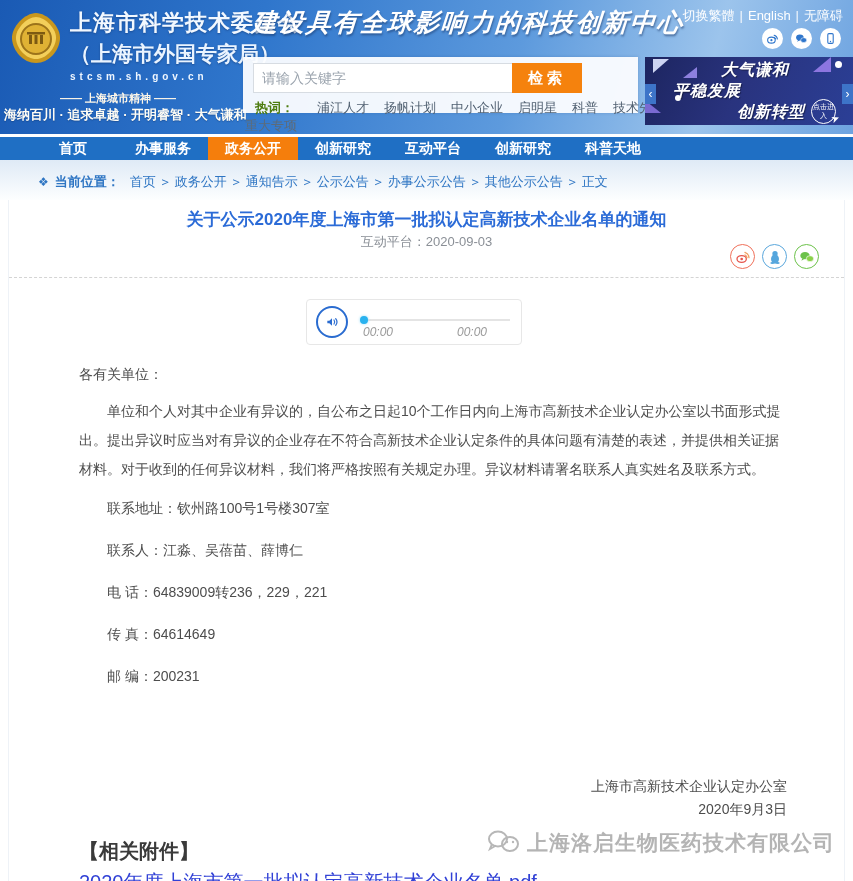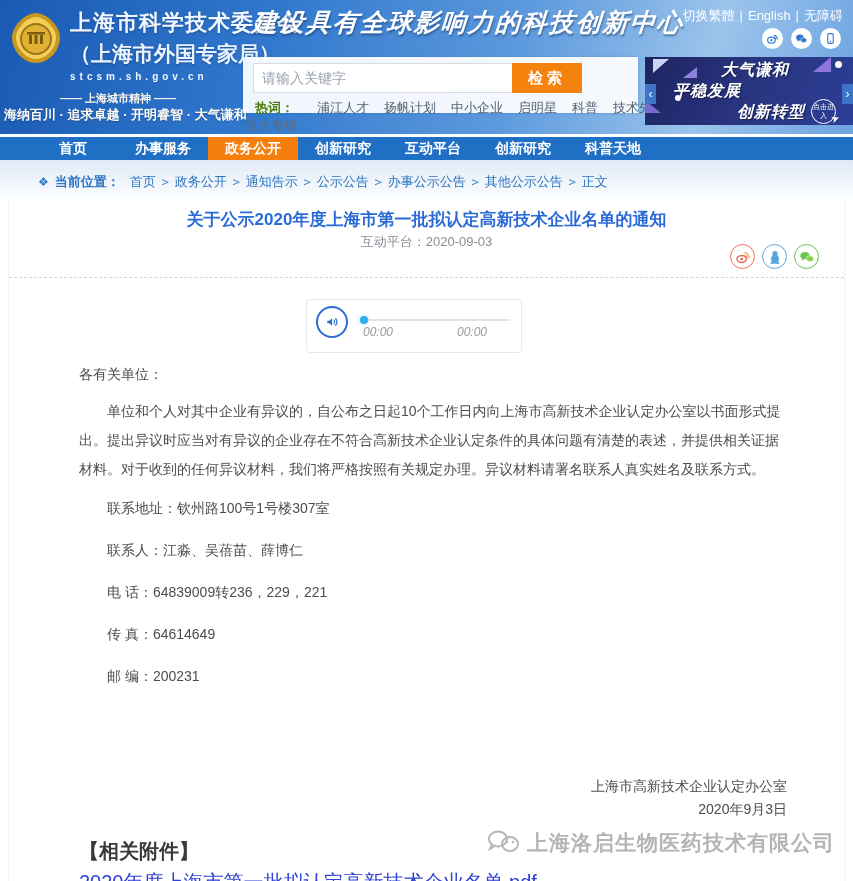--- a/index.html
+++ b/index.html
@@ -94,21 +94,21 @@
     color:#8a8f96; }
   .share-row { position:absolute; right:25px; top:44px; display:flex; gap:7px; }
   .share-circle { width:25px; height:25px; border-radius:50%; background:#fff; display:flex;
     align-items:center; justify-content:center; cursor:pointer; }
   .share-weibo { border:1px solid #f0705a; } .share-qq { border:1px solid #5aa7dc; }
   .share-wechat { border:1px solid #6cc24a; }
   .share-circle svg { width:16px; height:16px; }
   .dash-sep { position:absolute; left:0; top:77px; width:100%; border-top:1px dashed #d4d4d4; }
 
   
-  .audio { position:absolute; left:297px; top:99px; width:216px; height:54px; background:#fff;
+  .audio { position:absolute; left:297px; top:99px; width:216px; height:46px; background:#fff;
     border:1px solid #e7e7e7; border-radius:4px; }
   .audio-speaker { position:absolute; left:9px; top:6px; width:32px; height:32px; border:2px solid #2a6cd0;
     border-radius:50%; display:flex; align-items:center; justify-content:center; cursor:pointer; }
   .audio-track { position:absolute; left:55px; top:19px; width:148px; height:2px; background:#e4e4e4; cursor:pointer; }
   .audio-dot { position:absolute; left:-2px; top:-3px; width:8px; height:8px; border-radius:50%;
     background:#29b2ef; box-shadow:0 0 3px #9adcf7; cursor:pointer; }
   .audio-time { position:absolute; top:25px; font-size:12px; font-style:italic; color:#9a9a9a; }
   .time-cur { left:56px; } .time-total { left:150px; }
 
   

